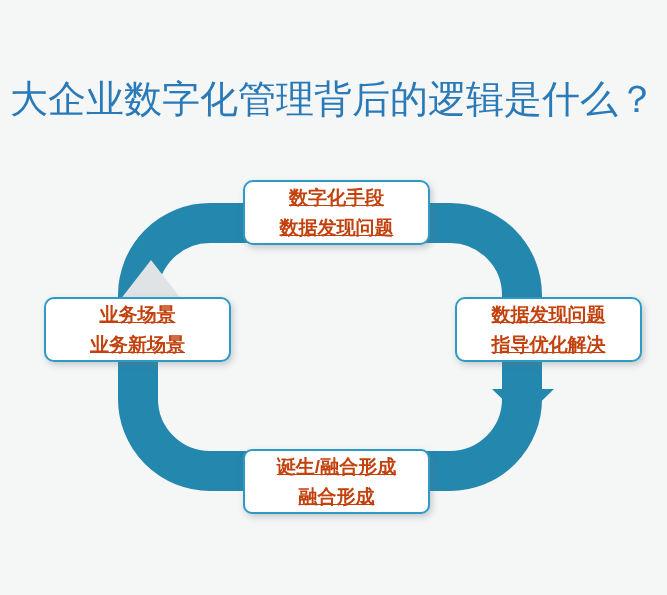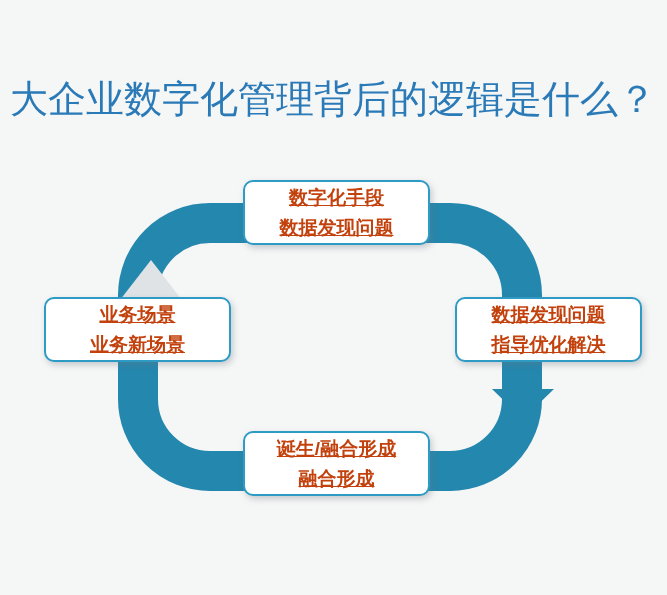--- a/index.html
+++ b/index.html
@@ -74,21 +74,21 @@
     text-align: center;
     font-size: 19px;
     font-weight: bold;
     color: #c2410c;
     line-height: 1.55;
     text-decoration: underline;
   }
   .node-top    { left: 243px; top: 180px; }
   .node-left   { left: 44px;  top: 297px; }
   .node-right  { left: 455px; top: 297px; }
-  .node-bottom { left: 243px; top: 431px; }
+  .node-bottom { left: 243px; top: 449px; border-radius: 9px; }
 </style>
 </head>
 <body>
 
 <div class="slide">
 
   <div class="title">大企业数字化管理背后的逻辑是什么？</div>
 
   <div class="ring"></div>
 

